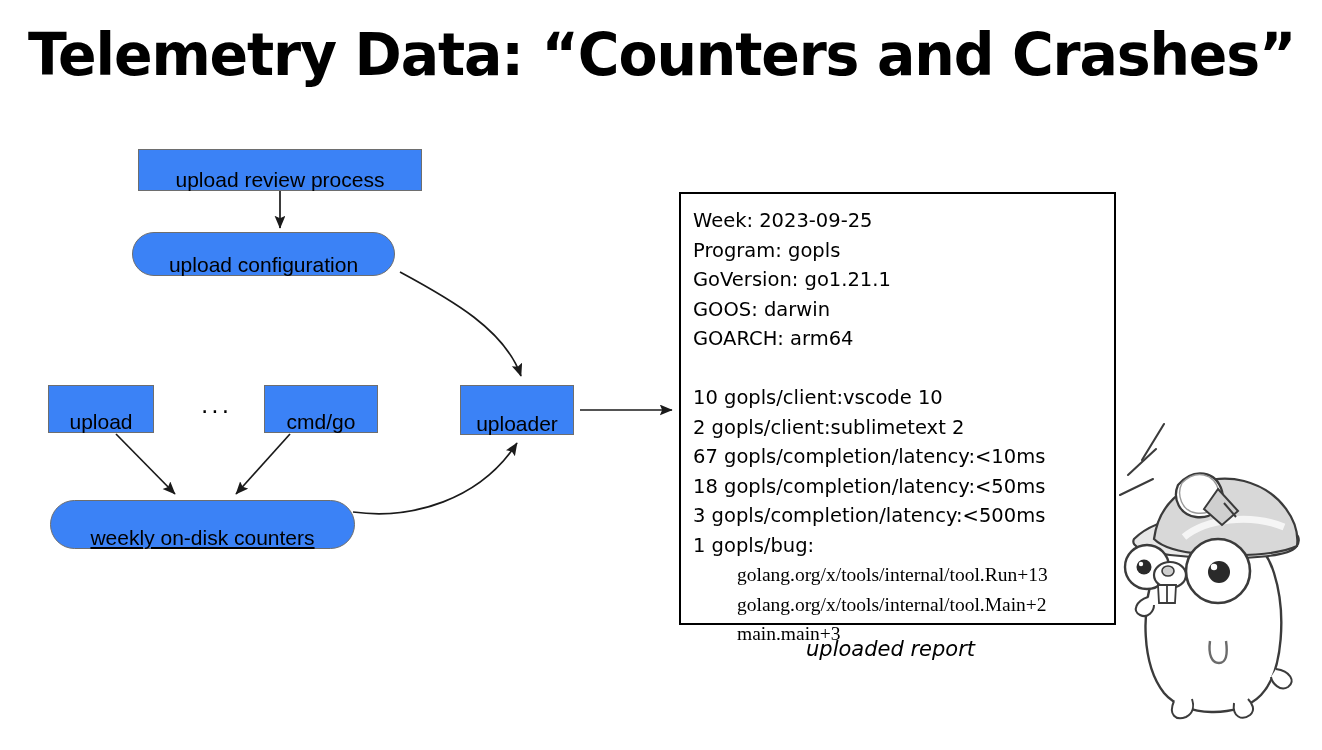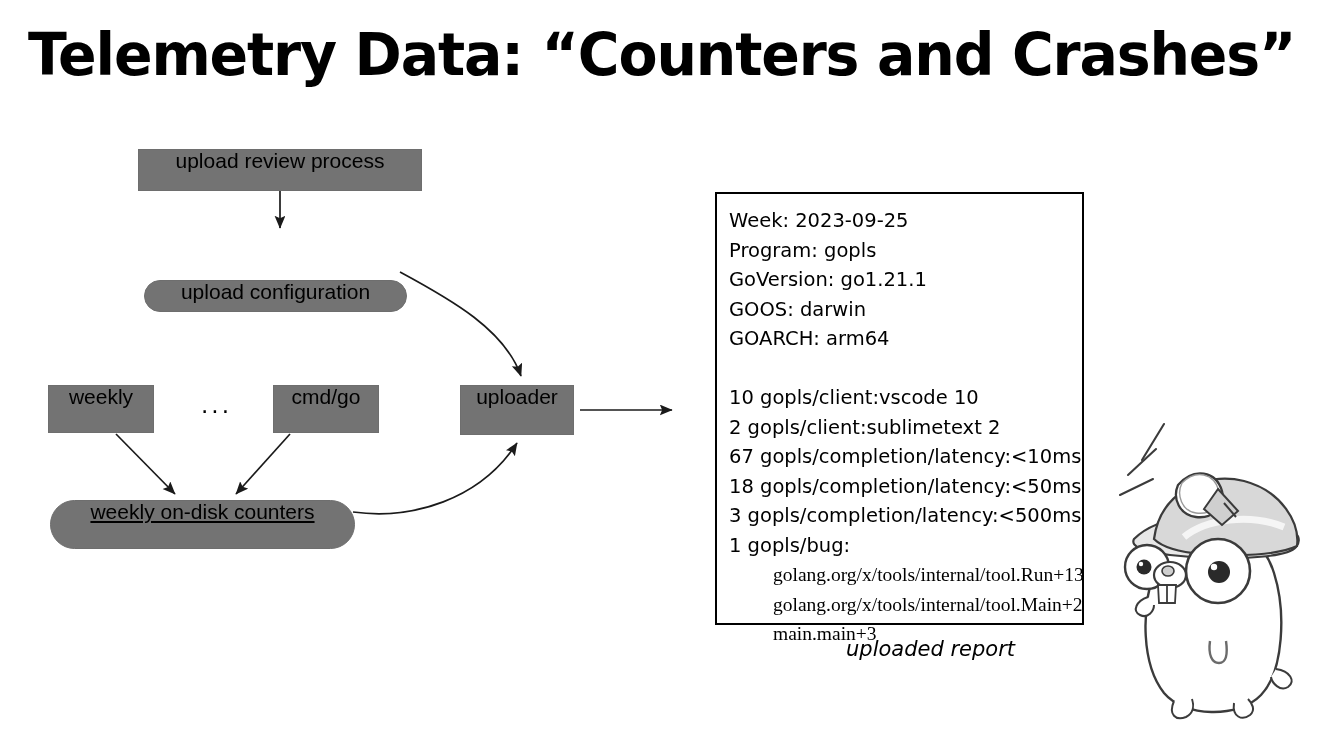--- a/index.html
+++ b/index.html
@@ -39,77 +39,76 @@
     left: 0;
     top: 0;
     width: 1322px;
     height: 750px;
   }
 
   .node {
     position: absolute;
     box-sizing: border-box;
     border: 1.6px solid #6e6e6e;
-    background: #737373;
+    background: #3b82f6;
     display: flex;
-    align-items: flex-start;
+    align-items: flex-end;
     justify-content: center;
     font-family: "Liberation Sans", sans-serif;
     font-size: 21px;
     color: #000000;
     line-height: 1;
   }
   .node.pill { border-radius: 999px; }
 
   #node-upload-review { left: 138px; top: 149px; width: 284px; height: 42px; }
-  #node-upload-config { left: 144px; top: 232px; width: 263px; height: 32px; margin-top: 48px; }
+  #node-upload-config { left: 132px; top: 232px; width: 263px; height: 44px; }
   #node-gopls         { left: 48px;  top: 385px; width: 106px; height: 48px; }
-  #node-cmd-go        { left: 273px; top: 385px; width: 106px; height: 48px; }
+  #node-cmd-go        { left: 264px; top: 385px; width: 114px; height: 48px; }
   #node-uploader      { left: 460px; top: 385px; width: 114px; height: 50px; }
   #node-counters      { left: 50px;  top: 500px; width: 305px; height: 49px; text-decoration: underline; }
 
   #ellipsis-label {
     position: absolute;
     left: 186px;
     top: 396px;
     width: 60px;
     text-align: center;
     font-family: "Liberation Sans", sans-serif;
     font-size: 25px;
     letter-spacing: 2px;
     color: #000000;
   }
 
   
   #report-box {
     position: absolute;
     left: 679px;
     top: 192px;
-    width: 369px;
+    width: 437px;
     height: 433px;
     box-sizing: border-box;
     border: 2px solid #000000;
     background: #ffffff;
     padding: 12px 0 0 12px;
-    margin-left: 36px;
   }
   #report-lines {
     font-family: "DejaVu Sans", sans-serif;
     font-size: 19.5px;
     line-height: 29.5px;
     color: #000000;
     white-space: pre;
   }
   .report-line { white-space: pre; }
   .report-line.indented { padding-left: 44px; font-family: Liberation Serif, serif; }
   .report-line.blank { height: 29.5px; }
 
   #report-caption {
     position: absolute;
-    left: 846px;
+    left: 806px;
     top: 637px;
     font-family: "DejaVu Sans", sans-serif;
     font-style: italic;
     font-size: 21px;
     color: #000000;
   }
 
   
   #gopher {
     position: absolute;
@@ -146,21 +145,21 @@
 
 <div class="node" id="node-upload-review">
   <span>upload review process</span>
 </div>
 
 <div class="node pill" id="node-upload-config">
   <span>upload configuration</span>
 </div>
 
 <div class="node" id="node-gopls">
-  <span>weekly</span>
+  <span>upload</span>
 </div>
 
 <div id="ellipsis-label">···</div>
 
 <div class="node" id="node-cmd-go">
   <span>cmd/go</span>
 </div>
 
 <div class="node pill" id="node-counters">
   <span>weekly on-disk counters</span>

